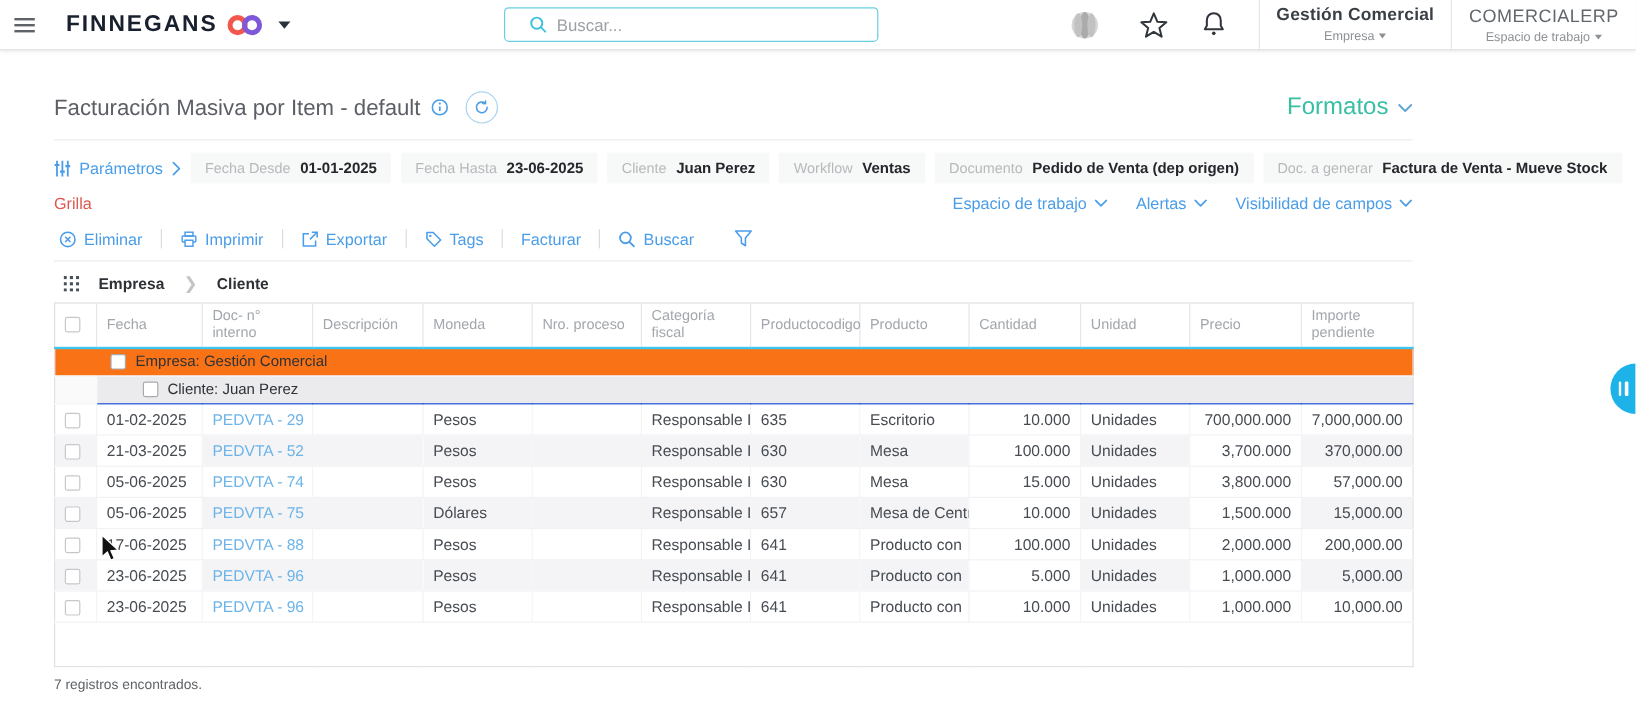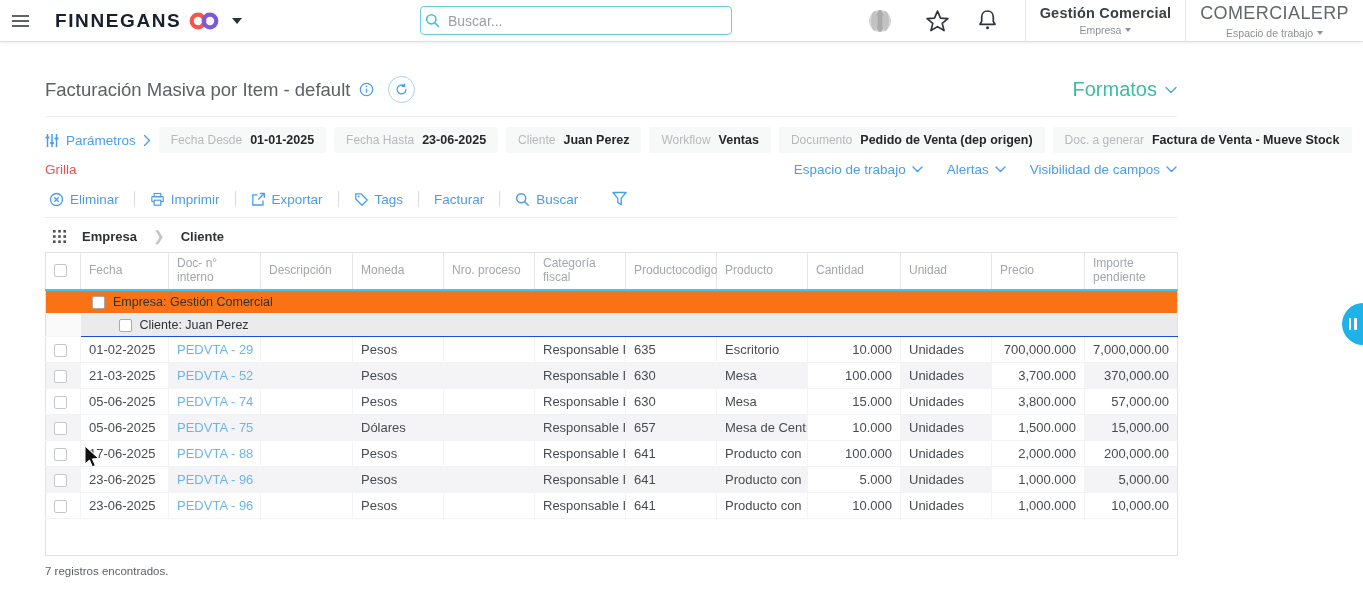--- a/index.html
+++ b/index.html
@@ -10,33 +10,33 @@
   }
   
   .topbar { height:42px; display:flex; align-items:center; padding-left:12px;
     border-bottom:1px solid #dcdfe3; box-shadow:0 1px 3px rgba(0,0,0,.07); position:relative; background:#fff;justify-content:center; }
   .hamburger { width:17px; display:flex; flex-direction:column; gap:3px; cursor:pointer; }
   .hamburger i { display:block; height:2px; background:#5f6368; }
   .logo { display:flex; align-items:center; margin-left:26px; gap:7px; }
   .logo-text { font-size:19px; font-weight:bold; letter-spacing:1.6px; color:#18202e; }
   .caret-down { width:0; height:0; border-left:5px solid transparent; border-right:5px solid transparent; border-top:6px solid #2b313b; margin-left:4px; }
   .search { position:absolute; left:420px; top:6px; width:312px; height:29px;
-    border:1px solid #68cfe2; border-radius:4px; display:flex; align-items:center; padding:0 4px; gap:8px; background:#fff; }
+    border:1px solid #68cfe2; border-radius:4px; display:flex; align-items:center; padding:0 20px; gap:8px; background:#fff; }
   .search input { border:0; outline:0; flex:1; font-size:14px; color:#3c4043; font-family:"Liberation Sans",sans-serif; background:transparent; }
   .search input::placeholder { color:#9aa0a6; }
   .top-right { margin-left:auto; display:flex; align-items:center; height:100%; }
   .tr-icon { display:flex; align-items:center; justify-content:center; cursor:pointer; }
   .sphere { margin-right:30px; }
   .star { margin-right:26px; }
   .bell { margin-right:26px; }
   .vdiv { width:1px; height:42px; background:#e5e7ea; }
   .acct { min-width:150px; text-align:center; padding:0 14px; cursor:pointer; }
   .acct .t1 { font-size:14.5px; font-weight:bold; color:#3a3f46; letter-spacing:.2px; }
   .acct .t2 { font-size:10.5px; color:#8d9196; margin-top:3px; display:flex; align-items:center; justify-content:center; gap:4px; }
-  .acct.ws .t1 { font-size:18px; font-weight:normal; color:#62676e; letter-spacing:.4px; }
+  .acct.ws .t1 { font-size:15px; font-weight:normal; color:#62676e; letter-spacing:.4px; }
   .mini-caret { width:0; height:0; border-left:3.5px solid transparent; border-right:3.5px solid transparent; border-top:4px solid #8d9196; }
   
   .content { padding-left:45px; width:1177px; position:relative; }
   .title-row { margin-top:34px; display:flex; align-items:center; padding-bottom:13px; border-bottom:1px solid #ededed; }
   .page-title { font-size:18.5px; color:#5c6066; }
   .info-icon { margin-left:9px; display:flex; }
   .refresh-btn { margin-left:14px; width:27px; height:27px; border-radius:50%; border:1px solid #abd2ef; display:flex; align-items:center; justify-content:center; cursor:pointer; background:#fff; }
   .formats { margin-left:auto; display:flex; align-items:center; gap:8px; color:#38bfa4; font-size:20px; cursor:pointer; }
   .params-row { margin-top:10px; display:flex; align-items:center; gap:8px; }
   .params-label { color:#4a9de8; font-size:13.5px; display:flex; align-items:center; gap:7px; cursor:pointer; white-space:nowrap; }

